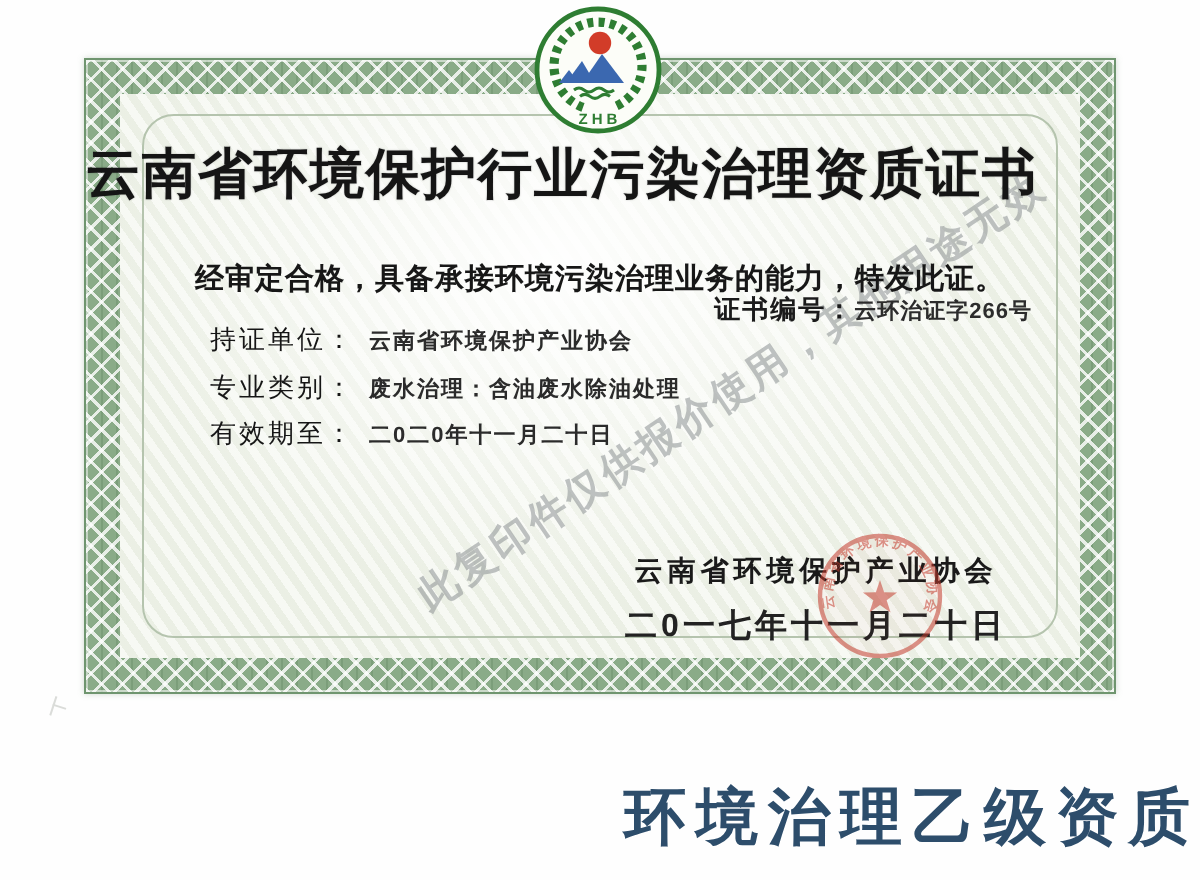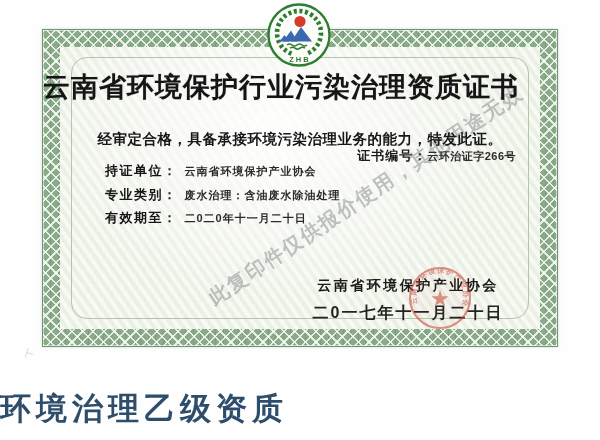--- a/index.html
+++ b/index.html
@@ -42,39 +42,39 @@
   }
   .certno { position:absolute; top:81px; right:41px; white-space:nowrap;margin-top:35px; }
   .certno-label { font-size:13px; font-weight:bold; color:#1b1b1b; letter-spacing:1px; }
   .certno-value { font-size:11px; font-weight:bold; color:#2c2c2c; letter-spacing:.5px; }
   .statement {
     position:absolute; top:100px; left:0; width:100%; text-align:center;
     font-size:14.5px; font-weight:bold; color:#171717; letter-spacing:.5px;
   }
   .fields { position:absolute; left:62px; top:131px; }
   .field-row { height:13.5px; margin-bottom:10.2px; white-space:nowrap; }
-  .f-label { font-size:13px; font-weight:bold; color:#161616; letter-spacing:1.5px; }
+  .f-label { font-size:13px; font-weight:normal; color:#161616; letter-spacing:1.5px; }
   .f-value { font-size:11px; font-weight:bold; color:#2b2b2b; letter-spacing:1px; margin-left:7px; }
 
   .issuer { position:absolute; left:245px; top:247px; width:240px; text-align:center; }
   .issuer-name { font-size:14px; font-weight:bold; color:#1a1a1a; letter-spacing:2.5px; }
   .issuer-date { margin-top:8px; font-size:16px; font-weight:bold; color:#222; letter-spacing:2px; }
 
   .seal { position:absolute; left:362px; top:233px; width:70px; height:70px; opacity:.55; }
 
   .watermark {
     position:absolute; left:118px; top:152px; width:410px; text-align:center;
     transform:rotate(-34deg);
     font-size:20px; font-weight:bold; color:#8d9294; opacity:.55;
     letter-spacing:2px; white-space:nowrap; pointer-events:none;
   }
 
   
   .caption {
-    position:absolute; top:388px; left:0; width:100%; text-align:left;
+    position:absolute; top:388px; left:0; width:100%; text-align:right;
     font-size:31px; font-weight:bold; color:#2d4d6b; letter-spacing:5px;
   }
   .stray-mark {
     position:absolute; left:26px; top:349px; width:8px; height:10px; opacity:.3;
     border-left:1.5px solid #8a8f85; transform:rotate(18deg);
   }
   .stray-mark::after {
     content:""; position:absolute; left:-1px; top:4px; width:7px; height:0;
     border-top:1.5px solid #8a8f85;
   }

